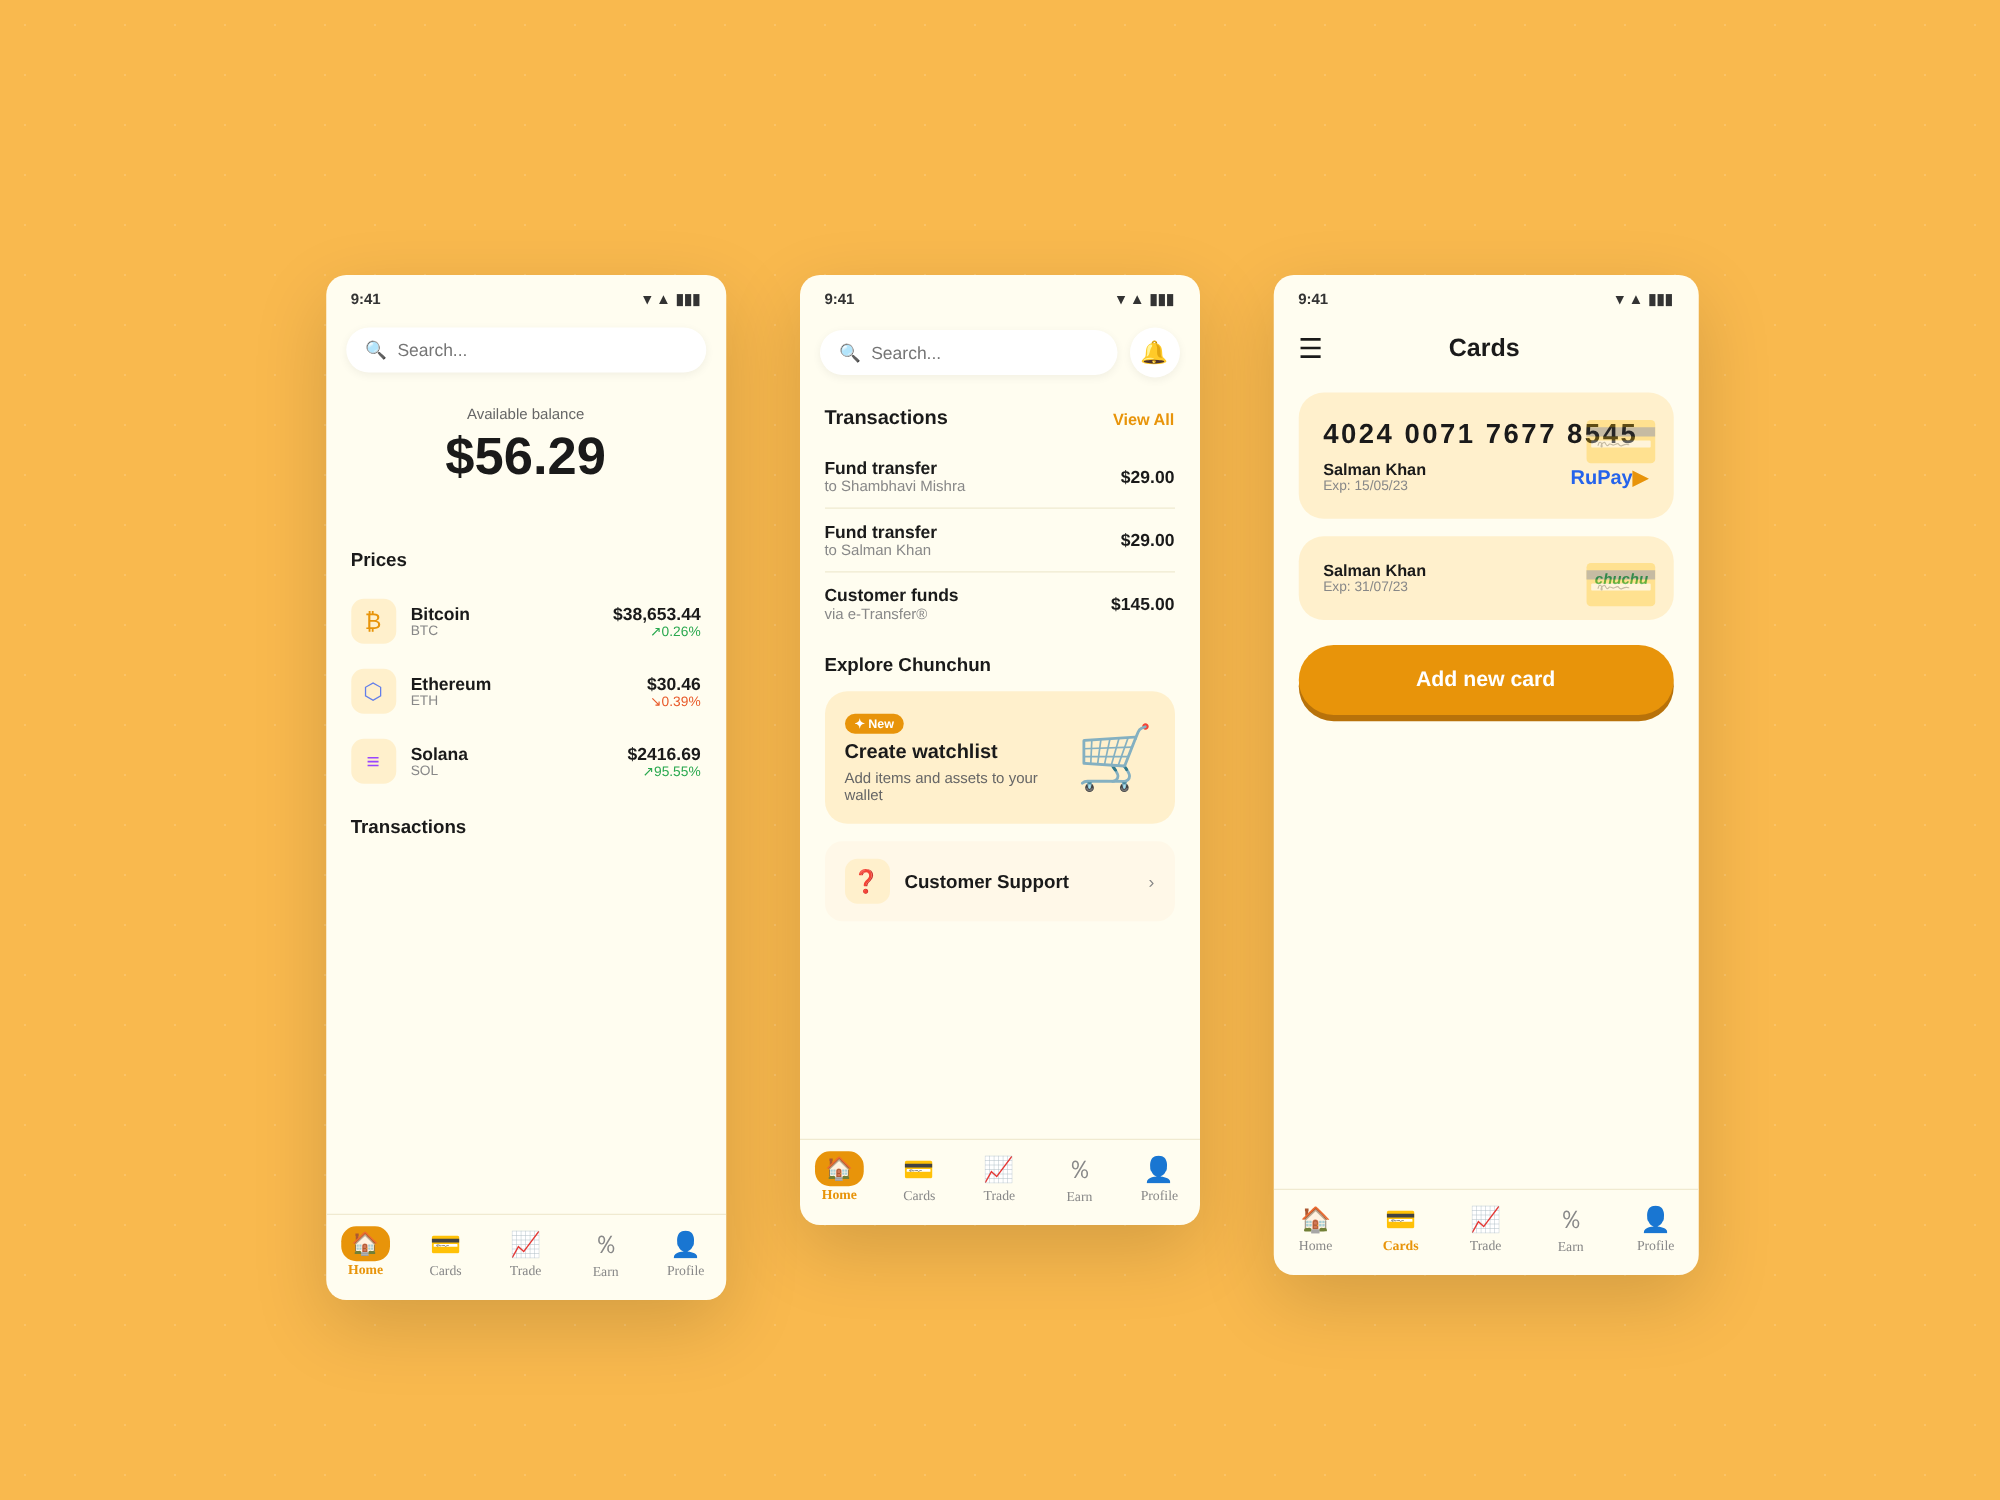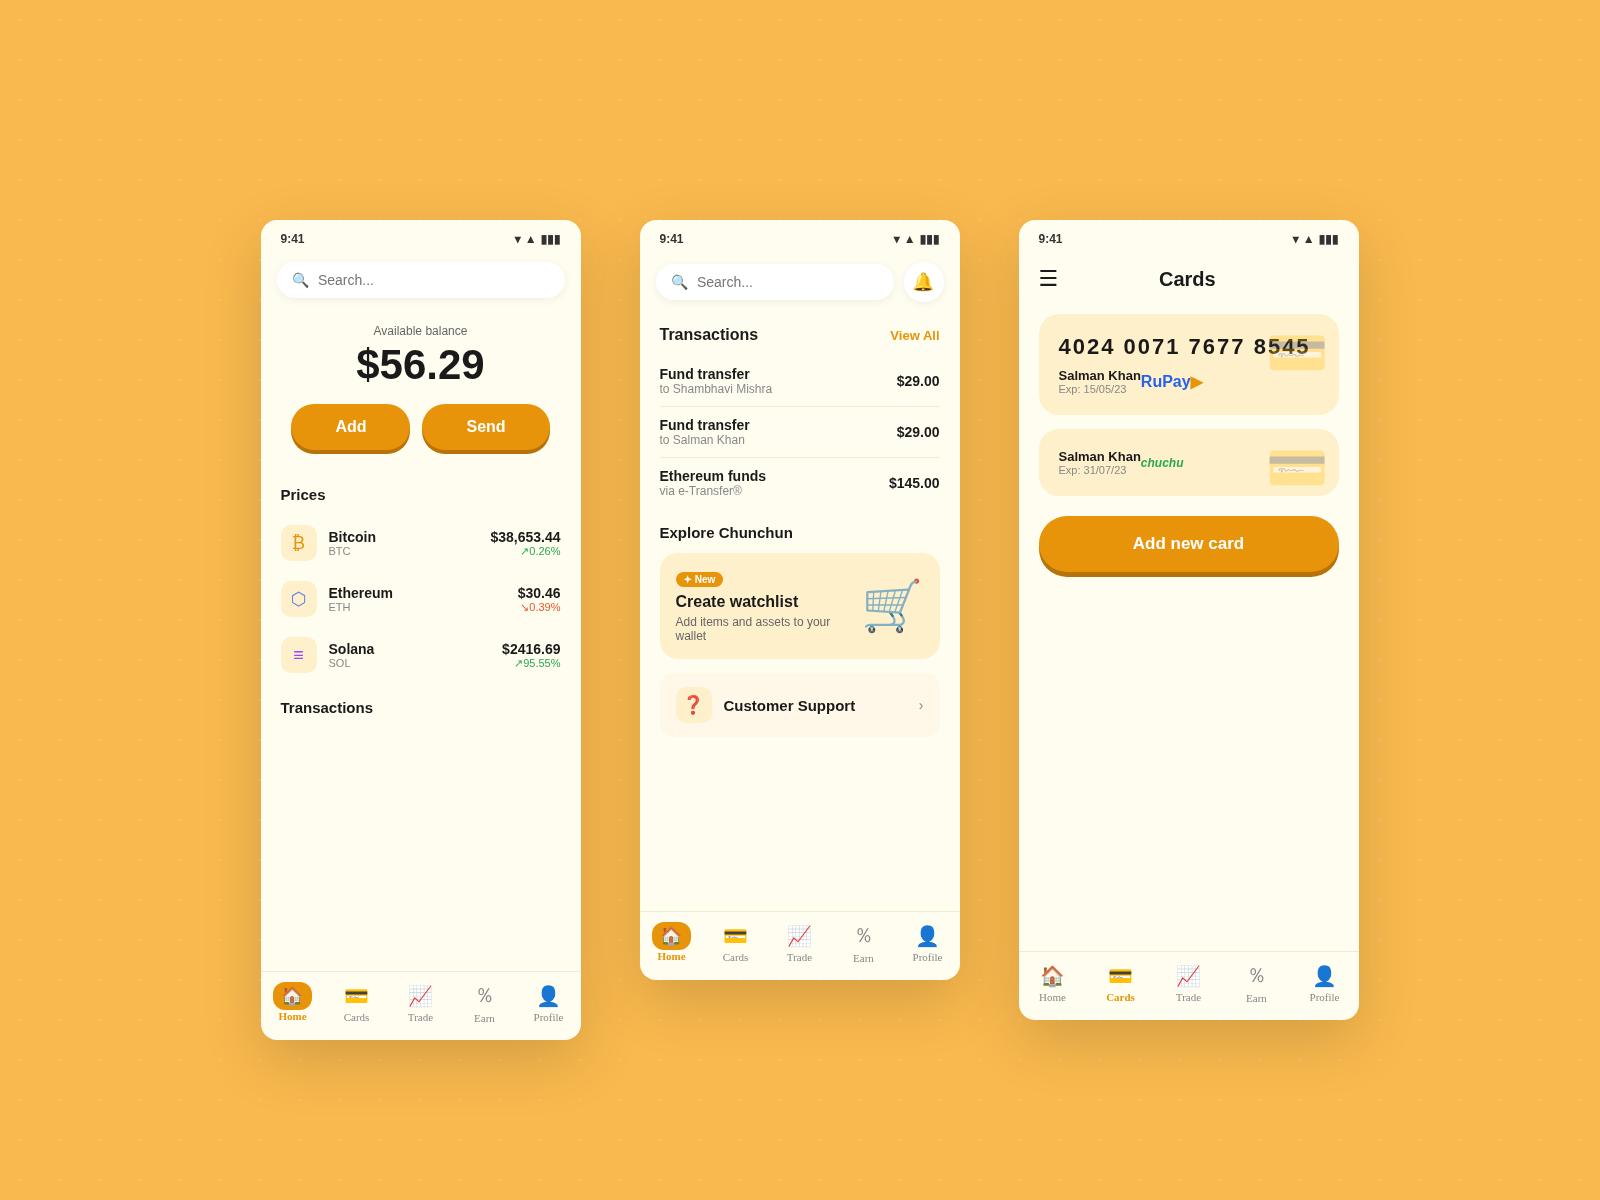--- a/index.html
+++ b/index.html
@@ -294,21 +294,21 @@
       font-size: 50px;
     }
     .card-number {
       font-size: 22px;
       font-weight: 800;
       color: #1a1a1a;
       letter-spacing: 2px;
       margin-bottom: 8px;
       font-family: Liberation Sans, sans-serif;
     }
-    .card-footer { display: flex; align-items: center; }
+    .card-footer { display: flex; justify-content: space-between; align-items: center; }
     .card-holder { font-size: 13px; font-weight: 600; color: #1a1a1a; }
     .card-exp { font-size: 11px; color: #888; }
     .card-brand-rupay { font-size: 16px; font-weight: 800; color: #2563EB; }
     .rupay-arrow { color: #E8940A; }
     .card-brand-chuchu { font-size: 12px; font-weight: 700; font-style: italic; color: #2AA84F; }
 
     .add-card-btn {
       margin: 10px 20px 16px;
       background: #E8940A;
       color: white;
@@ -339,24 +339,20 @@
   </div>
 
   <div class="search-bar">
     <span class="search-icon-svg">🔍</span>
     <input type="text" placeholder="Search..." style="">
   </div>
 
   <div class="balance-section">
     <div class="balance-label">Available balance</div>
     <div class="balance-amount">$56.29</div>
-    <div class="action-buttons">
-      <button class="btn-add">Add</button>
-      <button class="btn-send">Send</button>
-    </div>
   </div>
 
   <div class="prices-section">
     <div class="section-title">Prices</div>
     <div class="price-item">
       <div class="crypto-icon" style="color:#E8940A;">₿</div>
       <div class="crypto-info">
         <div class="crypto-name">Bitcoin</div>
         <div class="crypto-symbol">BTC</div>
       </div>
@@ -451,21 +447,21 @@
     <div>
       <div class="transaction-name">Fund transfer</div>
       <div class="transaction-sub">to Salman Khan</div>
     </div>
     <div class="transaction-amount">$29.00</div>
   </div>
   <div class="divider"></div>
 
   <div class="transaction-item">
     <div>
-      <div class="transaction-name">Ethereum funds</div>
+      <div class="transaction-name">Customer funds</div>
       <div class="transaction-sub">via e-Transfer®</div>
     </div>
     <div class="transaction-amount">$145.00</div>
   </div>
 
   <div class="explore-section">
     <div class="explore-title">Explore Chunchun</div>
     <div class="explore-card">
       <div class="explore-card-text">
         <span class="explore-badge">✦ New</span>

